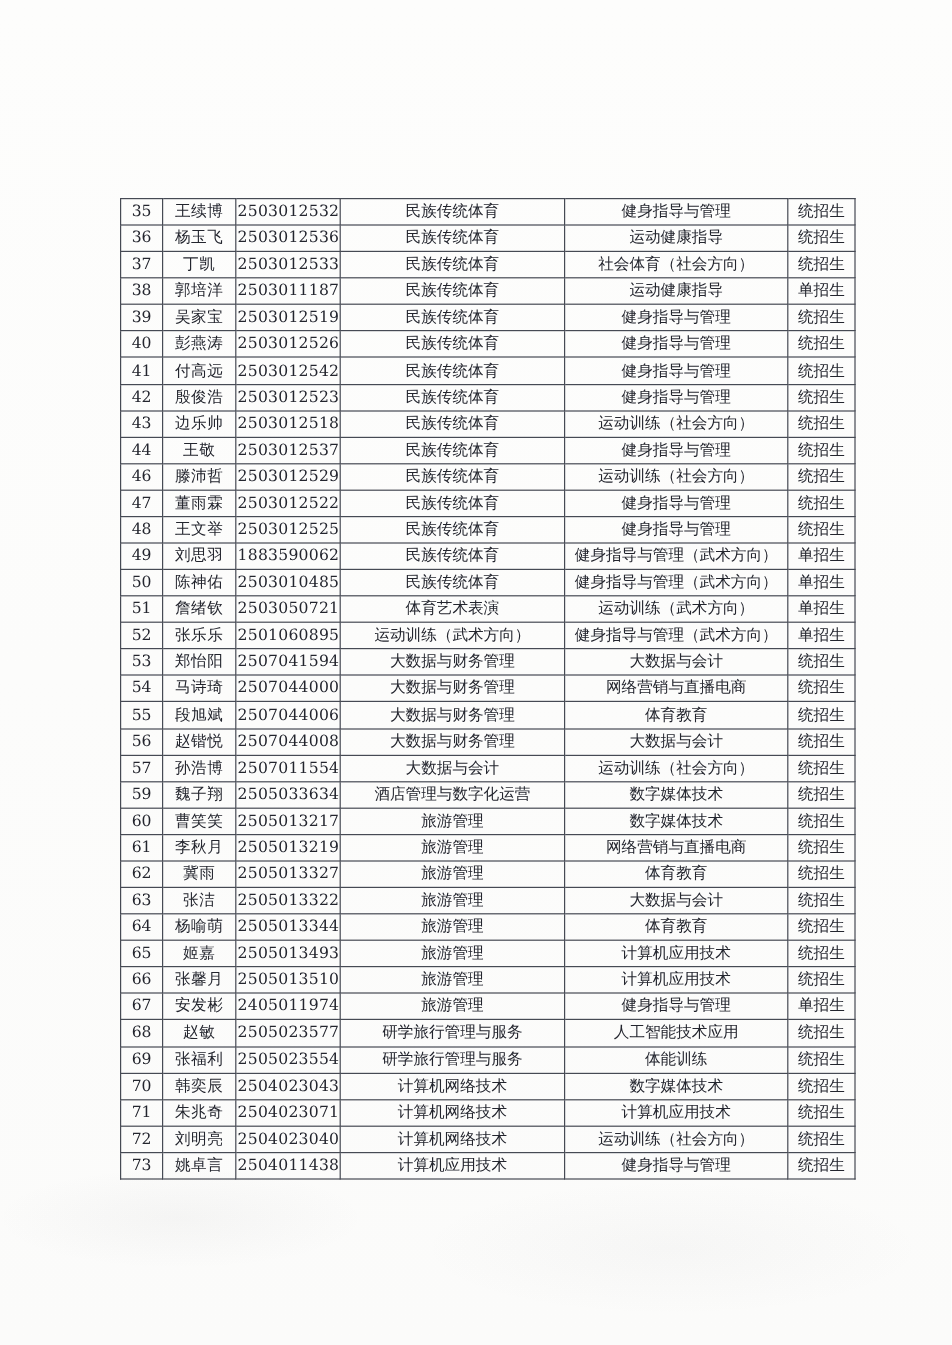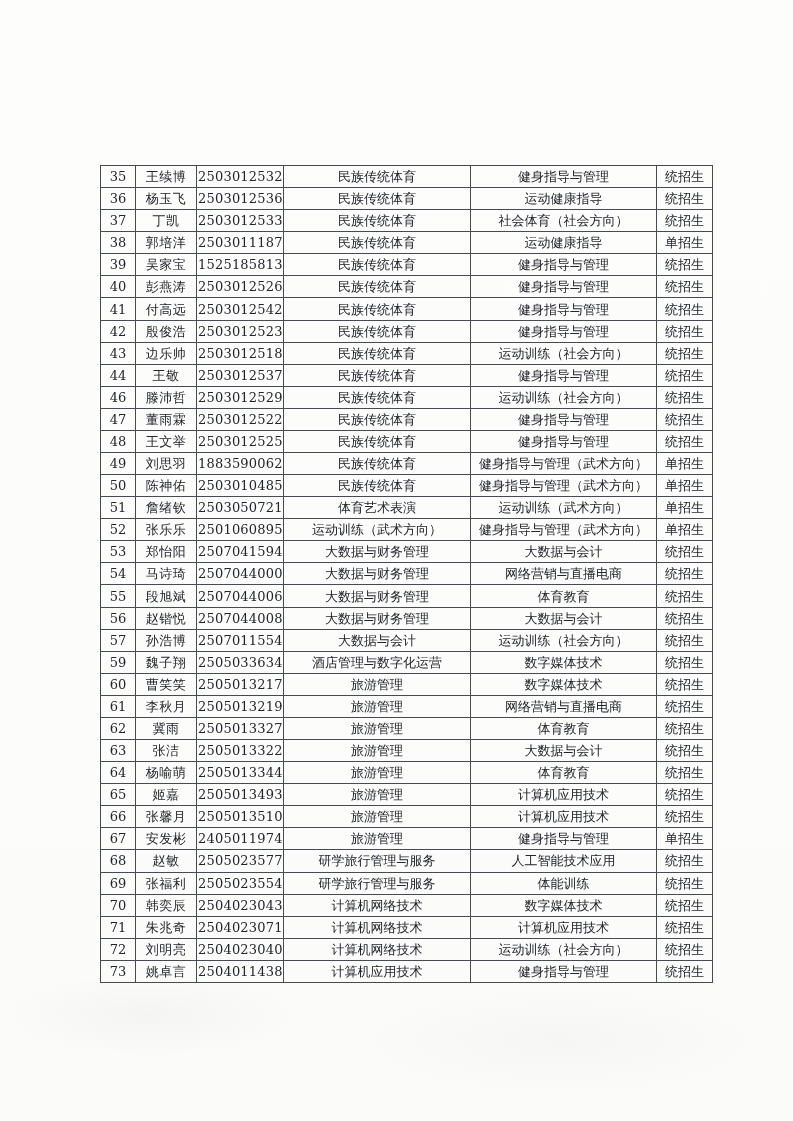--- a/index.html
+++ b/index.html
@@ -88,21 +88,21 @@
           <td class="c0">38</td>
           <td class="c1">郭培洋</td>
           <td class="c2">2503011187</td>
           <td class="c3">民族传统体育</td>
           <td class="c4">运动健康指导</td>
           <td class="c5">单招生</td>
         </tr>
         <tr>
           <td class="c0">39</td>
           <td class="c1">吴家宝</td>
-          <td class="c2">1525185813</td>
+          <td class="c2">2503012519</td>
           <td class="c3">民族传统体育</td>
           <td class="c4">健身指导与管理</td>
           <td class="c5">统招生</td>
         </tr>
         <tr>
           <td class="c0">40</td>
           <td class="c1">彭燕涛</td>
           <td class="c2">2503012526</td>
           <td class="c3">民族传统体育</td>
           <td class="c4">健身指导与管理</td>

